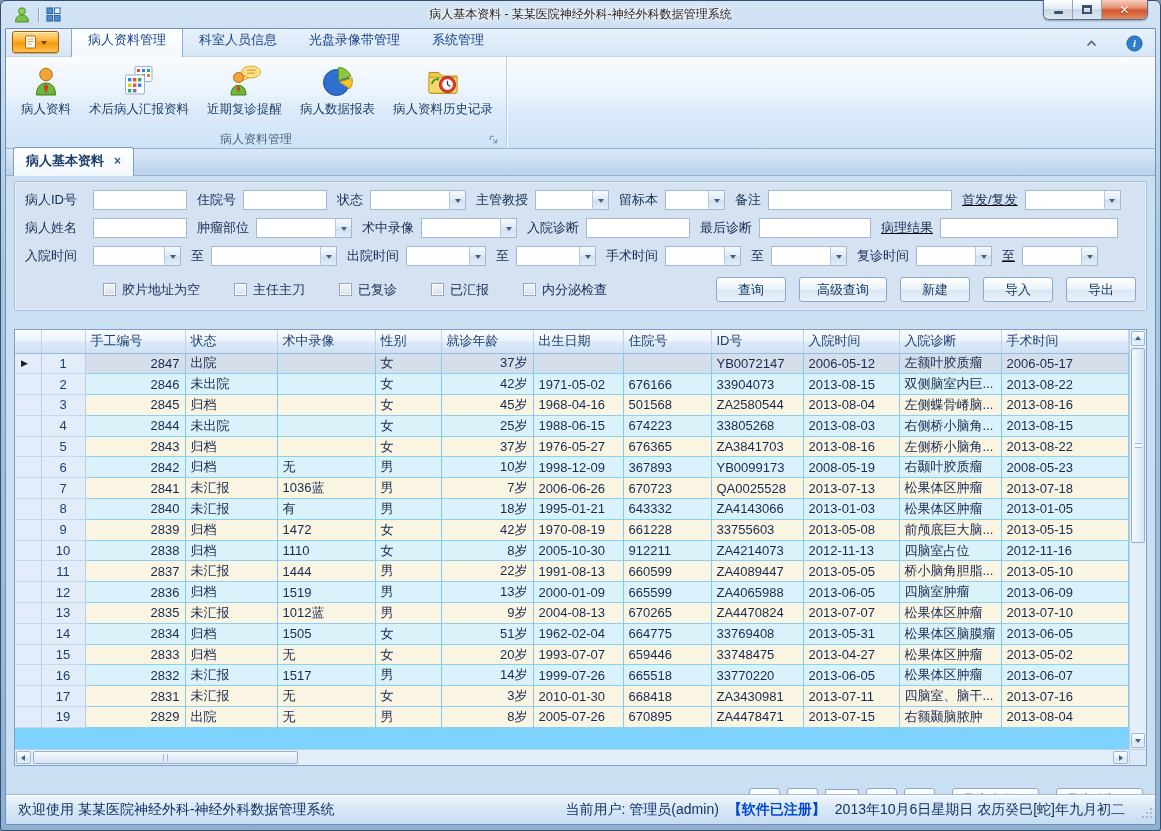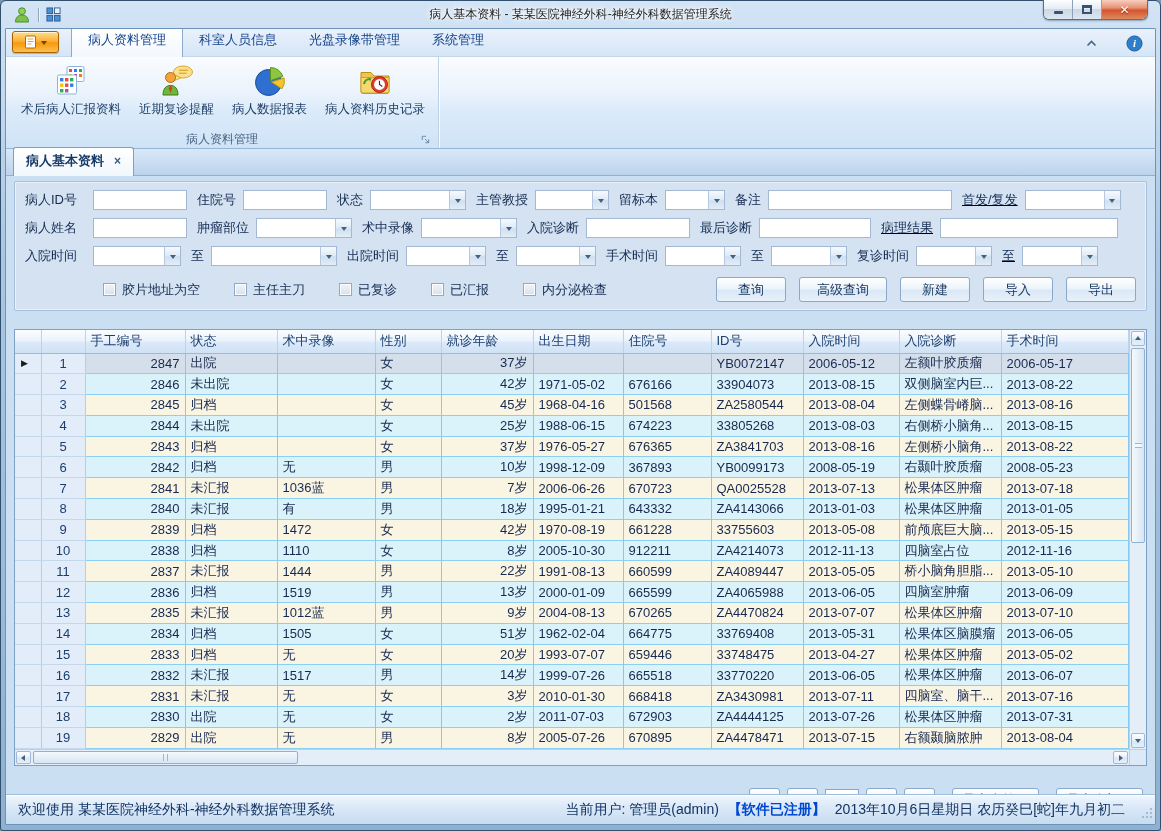--- a/index.html
+++ b/index.html
@@ -198,20 +198,30 @@
               <circle cx="9" cy="9" r="8" fill="#2e7ec9" stroke="#175a9e"></circle>
               <text x="9" y="13.2" font-size="11.5" fill="#ffffff" font-style="italic" font-weight="bold" text-anchor="middle" font-family="serif">i</text>
             </svg>
         </span>
       </div>
     </div>
 
     <div class="ribbon">
       <div class="rgroup">
         <div class="rbtns" id="ribbonButtons">
+            <div class="rbtn">
+              <span style="display: flex;">
+                <svg viewBox="0 0 34 34">
+                  <path d="M7.5 31c0-8 4-12 9.5-12s9.5 4 9.5 12z" fill="#6cb83a" stroke="#3f7d1b"></path>
+                  <circle cx="17" cy="10.5" r="6.3" fill="#f2a33a" stroke="#b56f14"></circle>
+                  <path d="M17 19.5l-2.4 3.6 2.4 7 2.4-7z" fill="#d93a2b"></path>
+                </svg>
+              </span>
+              <span class="rlbl">病人资料</span>
+            </div>
             <div class="rbtn">
               <span style="display: flex;">
                 <svg viewBox="0 0 34 34">
                   <rect x="13" y="2.5" width="17" height="15" rx="1.5" fill="#fff" stroke="#90b3d8"></rect>
                   <rect x="15" y="5" width="3" height="3" fill="#e84c3d"></rect>
                   <rect x="20" y="5" width="3" height="3" fill="#2f80ed"></rect>
                   <rect x="25" y="5" width="3" height="3" fill="#27ae60"></rect>
                   <rect x="15" y="10" width="3" height="3" fill="#f2c511"></rect>
                   <rect x="20" y="10" width="3" height="3" fill="#9b59b6"></rect>
                   <rect x="25" y="10" width="3" height="3" fill="#e67e22"></rect>
@@ -768,35 +778,20 @@
                   <td>无</td>
                   <td>女</td>
                   <td class="r">3岁</td>
                   <td>2010-01-30</td>
                   <td>668418</td>
                   <td>ZA3430981</td>
                   <td>2013-07-11</td>
                   <td>四脑室、脑干...</td>
                   <td>2013-07-16</td>
                 </tr>
-                <tr class="even">
-                  <td class="selcell"></td>
-                  <td class="numcell c">18</td>
-                  <td class="r">2830</td>
-                  <td>出院</td>
-                  <td>无</td>
-                  <td>女</td>
-                  <td class="r">2岁</td>
-                  <td>2011-07-03</td>
-                  <td>672903</td>
-                  <td>ZA4444125</td>
-                  <td>2013-07-26</td>
-                  <td>松果体区肿瘤</td>
-                  <td>2013-07-31</td>
-                </tr>
                 <tr class="odd">
                   <td class="selcell"></td>
                   <td class="numcell c">19</td>
                   <td class="r">2829</td>
                   <td>出院</td>
                   <td>无</td>
                   <td>男</td>
                   <td class="r">8岁</td>
                   <td>2005-07-26</td>
                   <td>670895</td>

